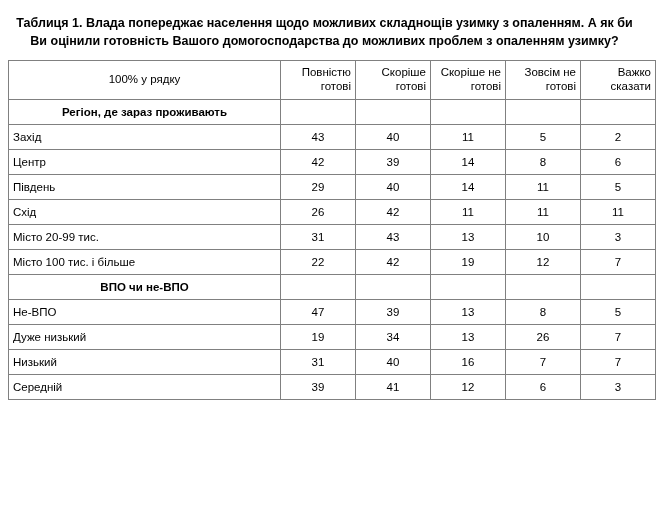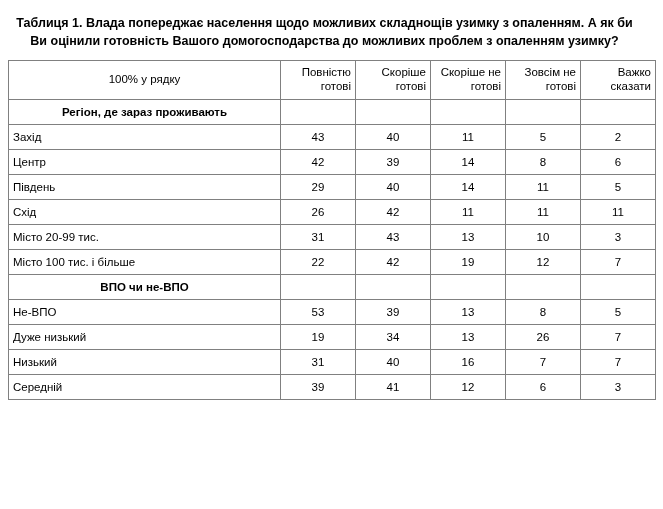--- a/index.html
+++ b/index.html
@@ -162,21 +162,21 @@
       <tr class="section">
         <td class="sec-label">ВПО чи не-ВПО</td>
         <td></td>
         <td></td>
         <td></td>
         <td></td>
         <td></td>
       </tr>
       <tr>
         <td class="rowlabel">Не-ВПО</td>
-        <td class="num">53</td>
+        <td class="num">47</td>
         <td class="num">39</td>
         <td class="num">13</td>
         <td class="num">8</td>
         <td class="num">5</td>
       </tr>
 
       <tr>
         <td class="rowlabel">Дуже низький</td>
         <td class="num">19</td>
         <td class="num">34</td>

